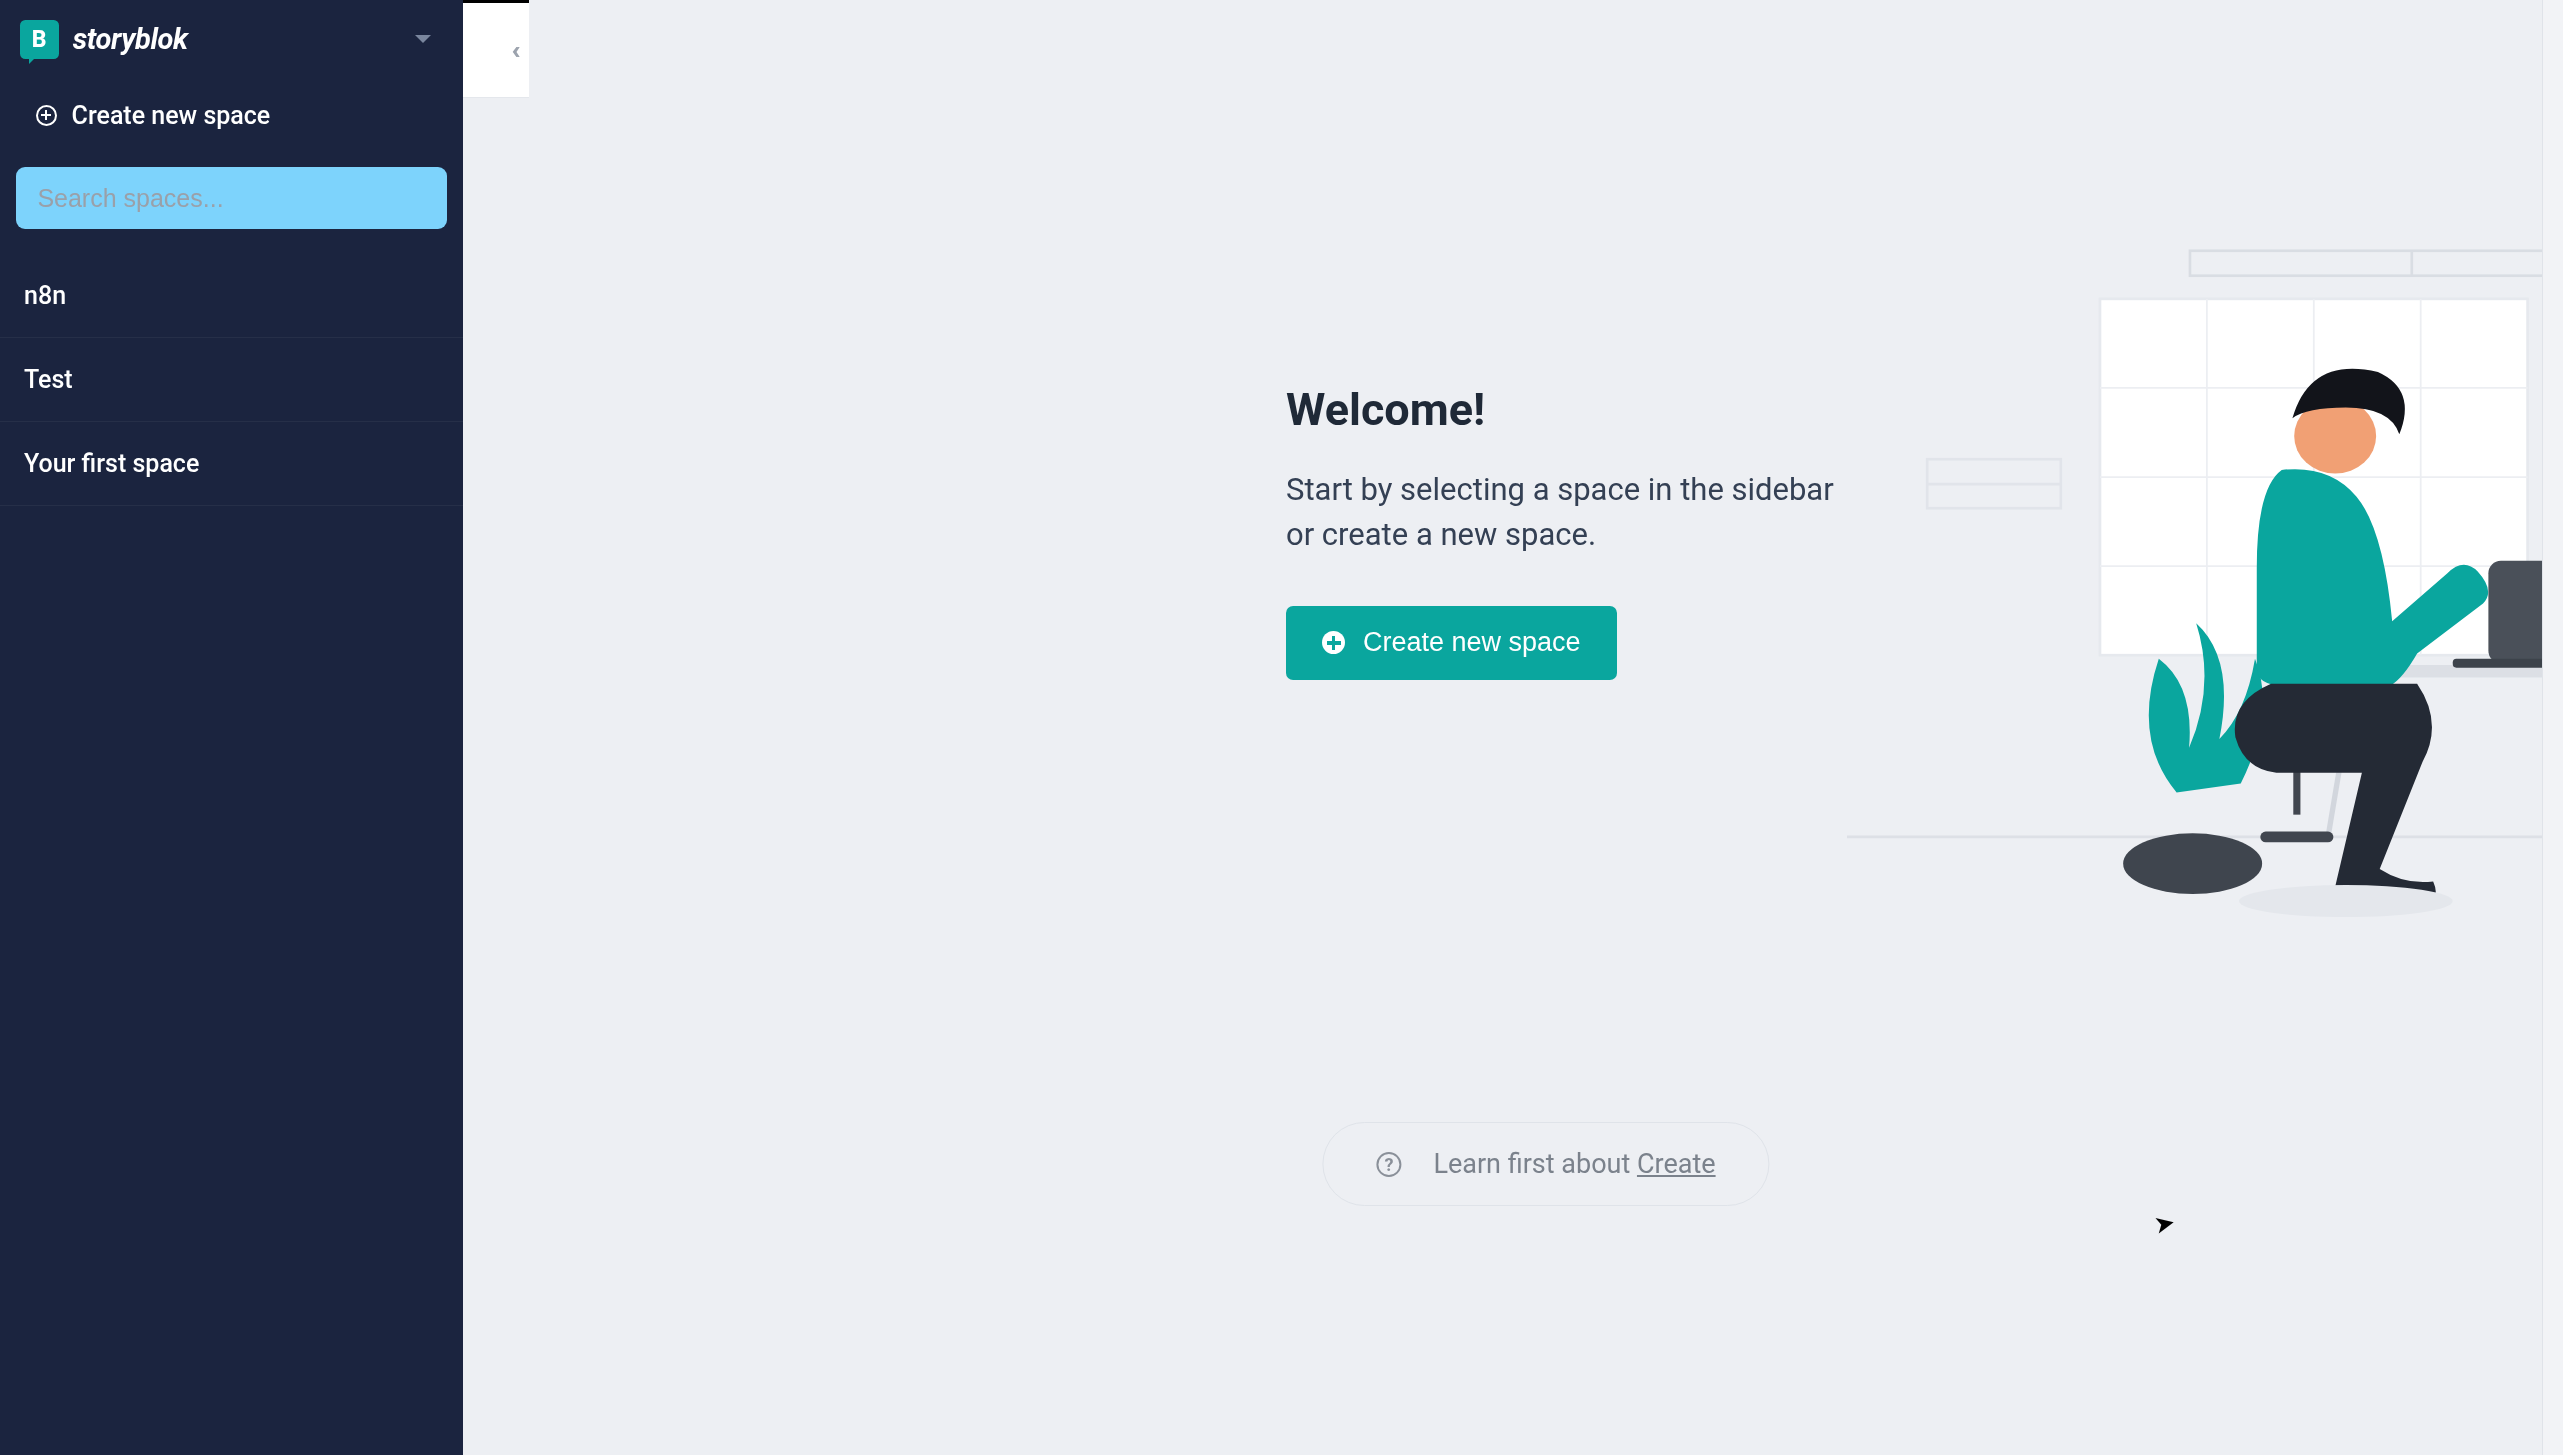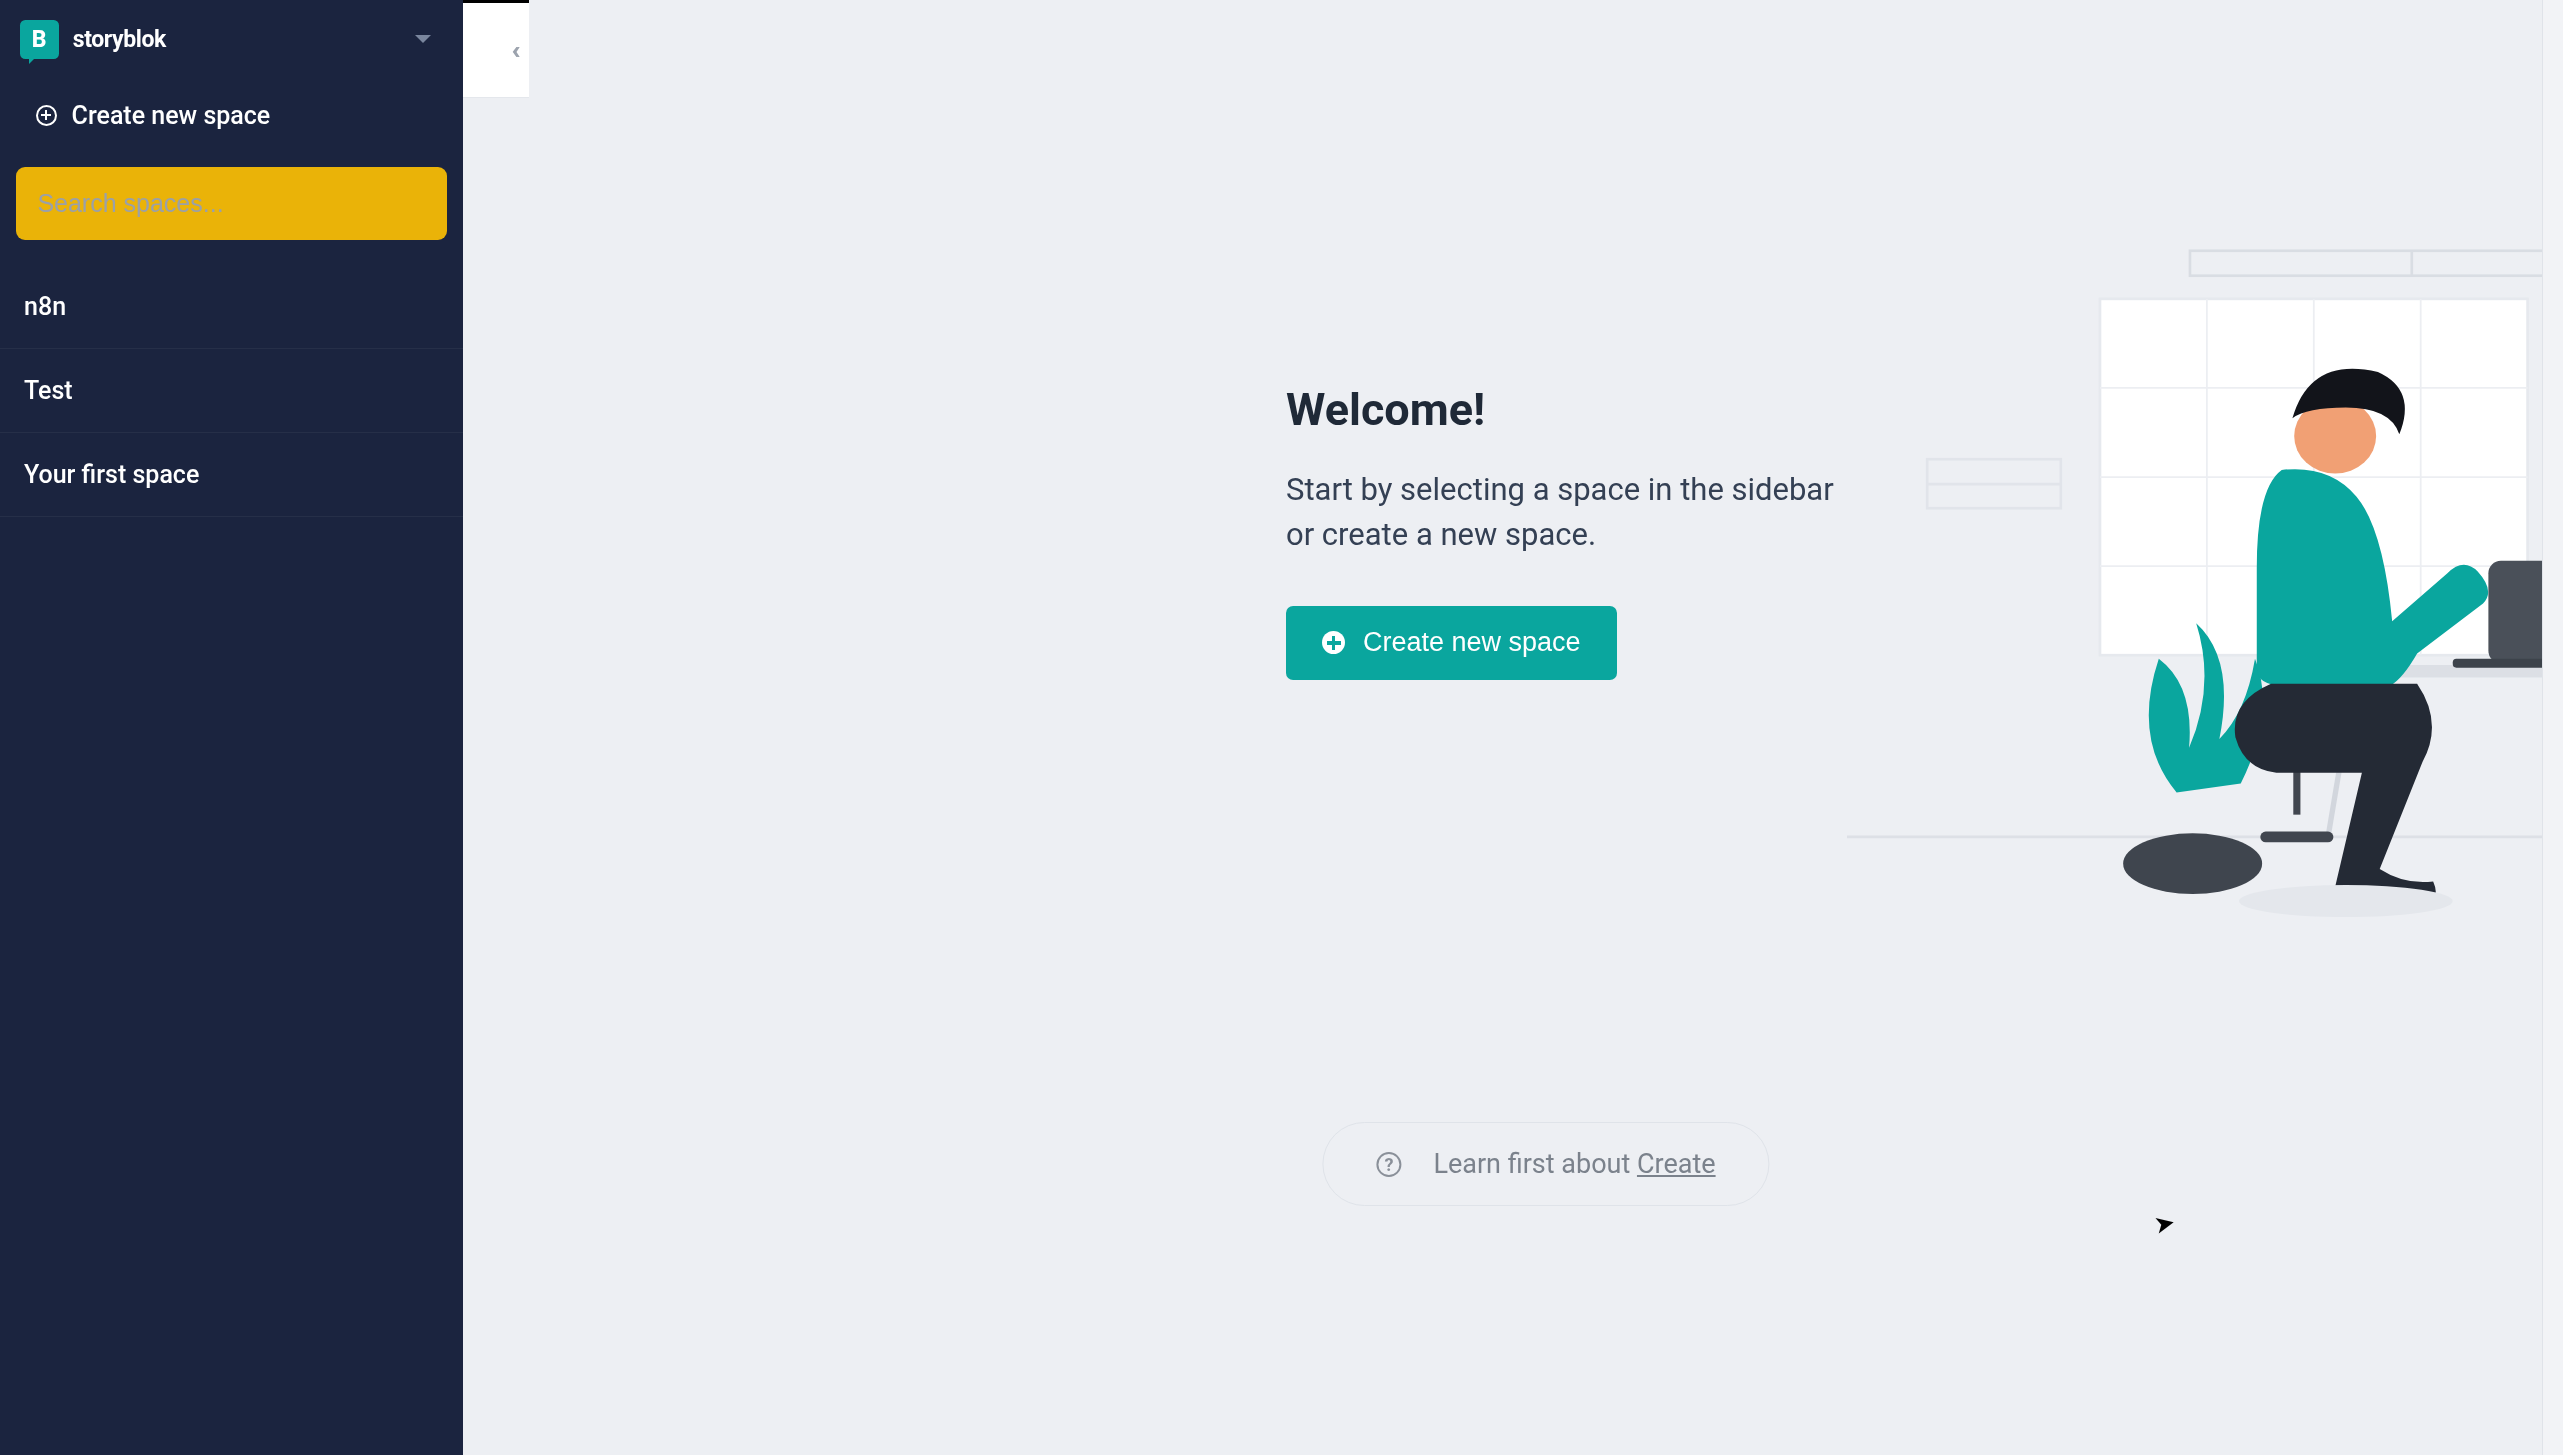--- a/index.html
+++ b/index.html
@@ -51,23 +51,24 @@
       border-left:0 solid transparent;
       border-right:9px solid transparent;
       border-top:9px solid #0aa69e;
     }
     .brand-logo span {
       color:#fff;
       font-weight:800;
       font-size:23px;
     }
     .brand-name {
-      font-size: 23px;
+      font-size: 29px;
       font-weight: 700;
       letter-spacing: -0.4px;
+      font-style: italic;
     }
     .chevron-down {
       width: 0; height: 0;
       border-left: 8px solid transparent;
       border-right: 8px solid transparent;
       border-top: 8px solid #7a869e;
     }
 
     .create-space-sidebar {
       display: flex;
@@ -88,27 +89,27 @@
       content: "";
       position: absolute;
       background: #fff;
     }
     .plus-circle::before { left: 7.1px; top: 2.7px; width: 1.8px; height: 10.7px; }
     .plus-circle::after  { left: 2.7px; top: 7.1px; width: 10.7px; height: 1.8px; }
 
     .search-wrap { padding: 14.2px 16px; }
     .search-input {
       width: 100%;
-      height: 73px;
+      height: 62px;
       border-radius: 9px;
       border: none;
       outline: none;
       font-size: 25px;
       padding: 0 21.4px;
-      background: #eab308;
+      background: #7dd3fc;
       color: #333;
     }
     .search-input::placeholder { color: #9aa0a9; }
 
     .space-list { margin-top: 10.7px; }
     .space-item {
       padding: 27px 24px;
       font-size: 25px;
       font-weight: 500;
       cursor: pointer;

